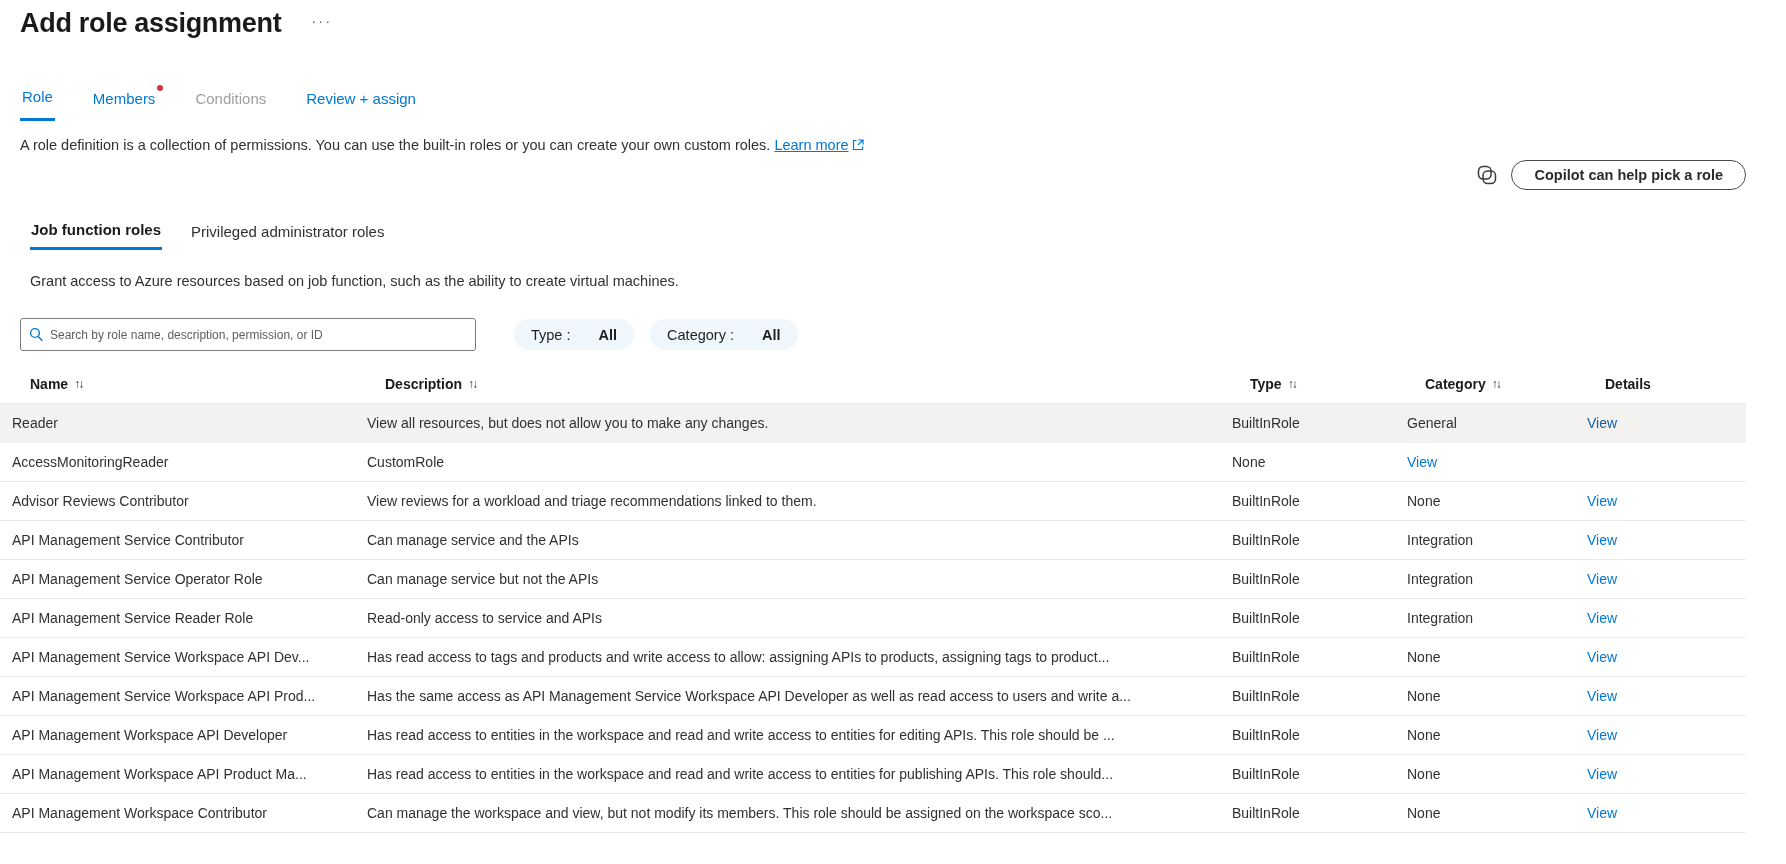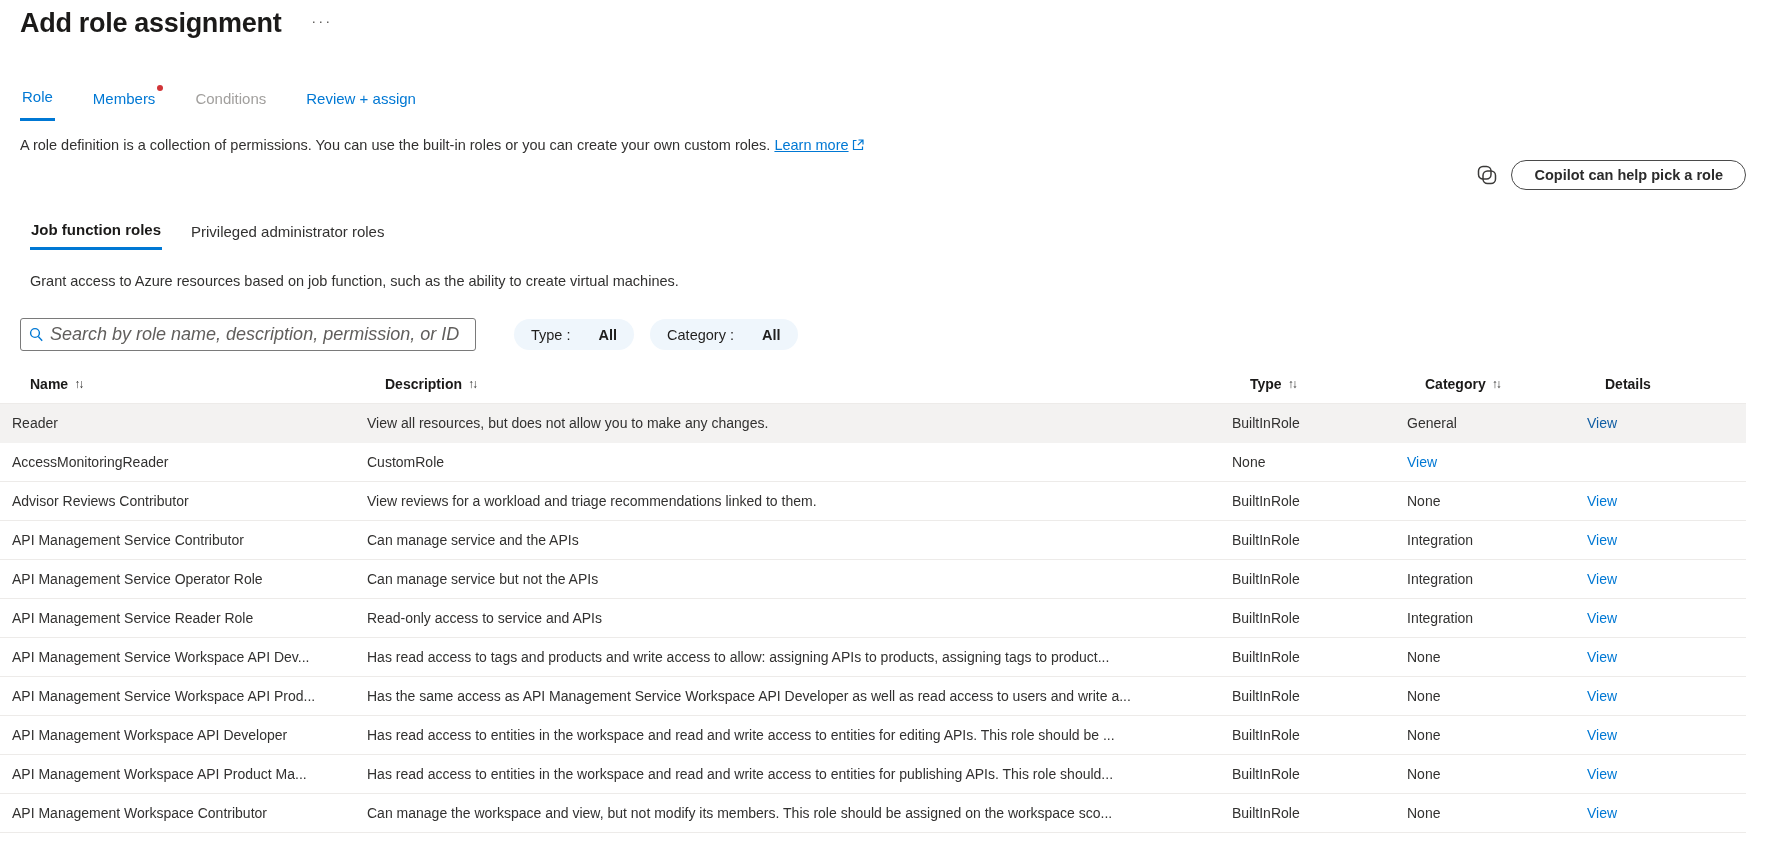--- a/index.html
+++ b/index.html
@@ -32,21 +32,21 @@
     font-size:14.5px;font-weight:700;color:#2b2b2b;cursor:pointer;}
 
   .role-tabs{display:flex;gap:28px;margin:30px 0 0 30px;}
   .role-tab{background:none;border:none;font-size:15px;color:var(--ink);cursor:pointer;padding:0 1px 9px 1px;}
   .role-tab.active{font-weight:700;color:#1b1a19;border-bottom:3px solid var(--accent);}
 
   .grant-text{margin:23px 0 0 30px;font-size:14.5px;color:var(--ink);}
 
   .filter-row{display:flex;align-items:center;margin:29px 0 0 20px;}
   .searchbox{display:flex;align-items:center;width:456px;height:33px;border:1px solid #7a7a7a;border-radius:3px;padding:0 8px;gap:6px;background:#fff;}
-  .searchbox input{border:none;outline:none;flex:1;font-size:18px;color:var(--ink);background:transparent;font-style:italic;}
+  .searchbox input{border:none;outline:none;flex:1;font-size:12px;color:var(--ink);background:transparent;}
   .searchbox input::placeholder{color:var(--muted);}
   .pill{display:inline-flex;align-items:center;height:31px;padding:0 17px;border-radius:16px;background:var(--pill);
     border:none;font-size:14.5px;color:var(--ink-dark);cursor:pointer;white-space:pre;gap:24px;}
   .pill b{font-weight:700;}
   .pill:first-of-type{margin-left:38px;}
   .pill + .pill{margin-left:16px;}
 
   .table{margin-top:13px;font-size:14px;}
   .trow{display:grid;grid-template-columns:355px 865px 175px 180px 1fr;align-items:center;padding-left:30px;}
   .thead{height:40px;font-weight:700;color:#1b1a19;border-bottom:1px solid var(--sep);}

